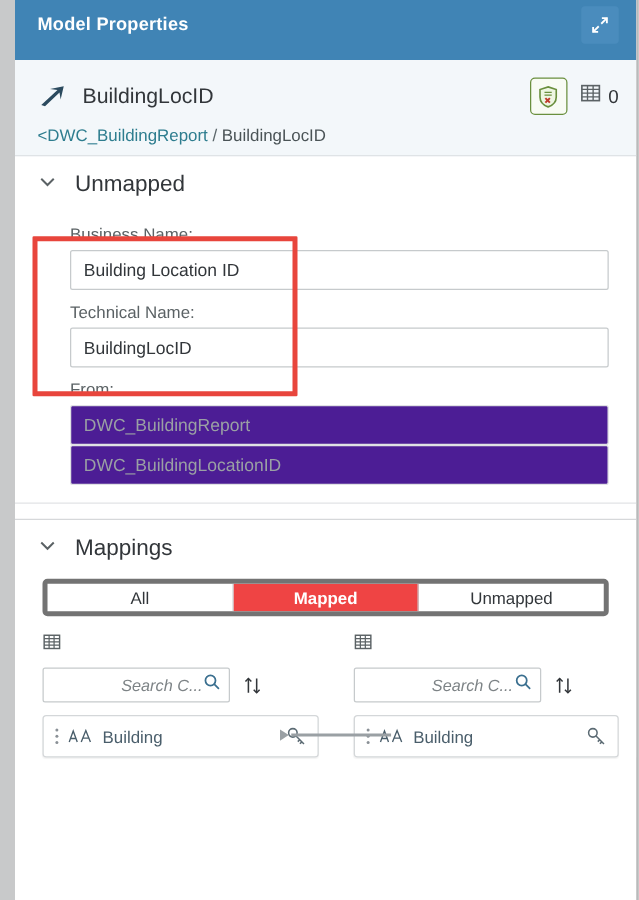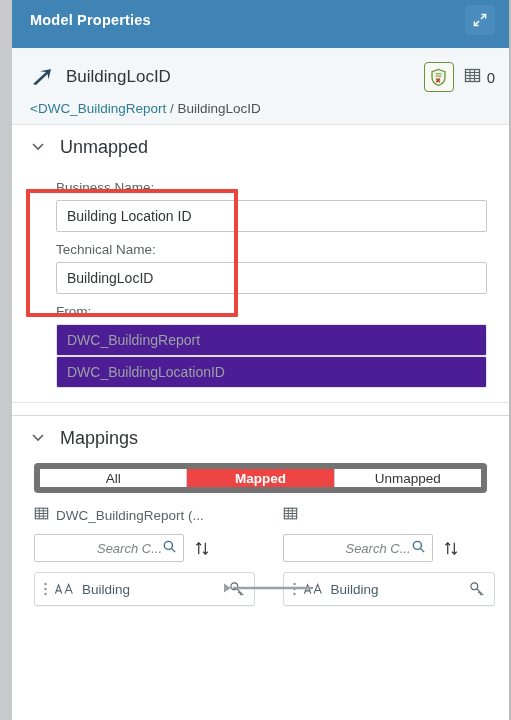--- a/index.html
+++ b/index.html
@@ -127,21 +127,21 @@
     position: absolute;
     border: 4px solid #e8453c;
     pointer-events: none;
     border-radius: 1px;
   }
 
   
   .seg {
     display: flex;
     margin: 4px 22px 0 22px;
-    border: 6px solid #737373;
+    border: 4px solid #737373;
     border-radius: 4px;
     overflow: hidden;
     height: 30px;
     background: #fff;
   }
   .seg-item {
     flex: 1;
     display: flex; align-items: center; justify-content: center;
     font-size: 13.5px;
     color: #32363a;
@@ -325,21 +325,20 @@
           <span>
             <svg width="15" height="15" viewBox="0 0 17 17">
               <rect x="1.5" y="2.5" width="14" height="12" fill="none" stroke="#5b6265" stroke-width="1.3"></rect>
               <line x1="1.5" y1="5.5" x2="15.5" y2="5.5" stroke="#5b6265" stroke-width="1.1"></line>
               <line x1="6" y1="2.5" x2="6" y2="14.5" stroke="#5b6265" stroke-width="1.1"></line>
               <line x1="10.5" y1="2.5" x2="10.5" y2="14.5" stroke="#5b6265" stroke-width="1.1"></line>
               <line x1="1.5" y1="8.5" x2="15.5" y2="8.5" stroke="#5b6265" stroke-width="1.1"></line>
               <line x1="1.5" y1="11.5" x2="15.5" y2="11.5" stroke="#5b6265" stroke-width="1.1"></line>
             </svg>
           </span>
-          <span>DWC_BuildingReport (...</span>
         </div>
         <div class="search-row">
           <div class="search-box">
             <span class="search-ph">Search C...</span>
             <span>
               <svg width="15" height="15" viewBox="0 0 16 16" fill="none" stroke="#3a6f8f" stroke-width="1.5">
                 <circle cx="6.8" cy="6.8" r="4.3"></circle>
                 <line x1="10" y1="10" x2="14" y2="14"></line>
               </svg>
             </span>

